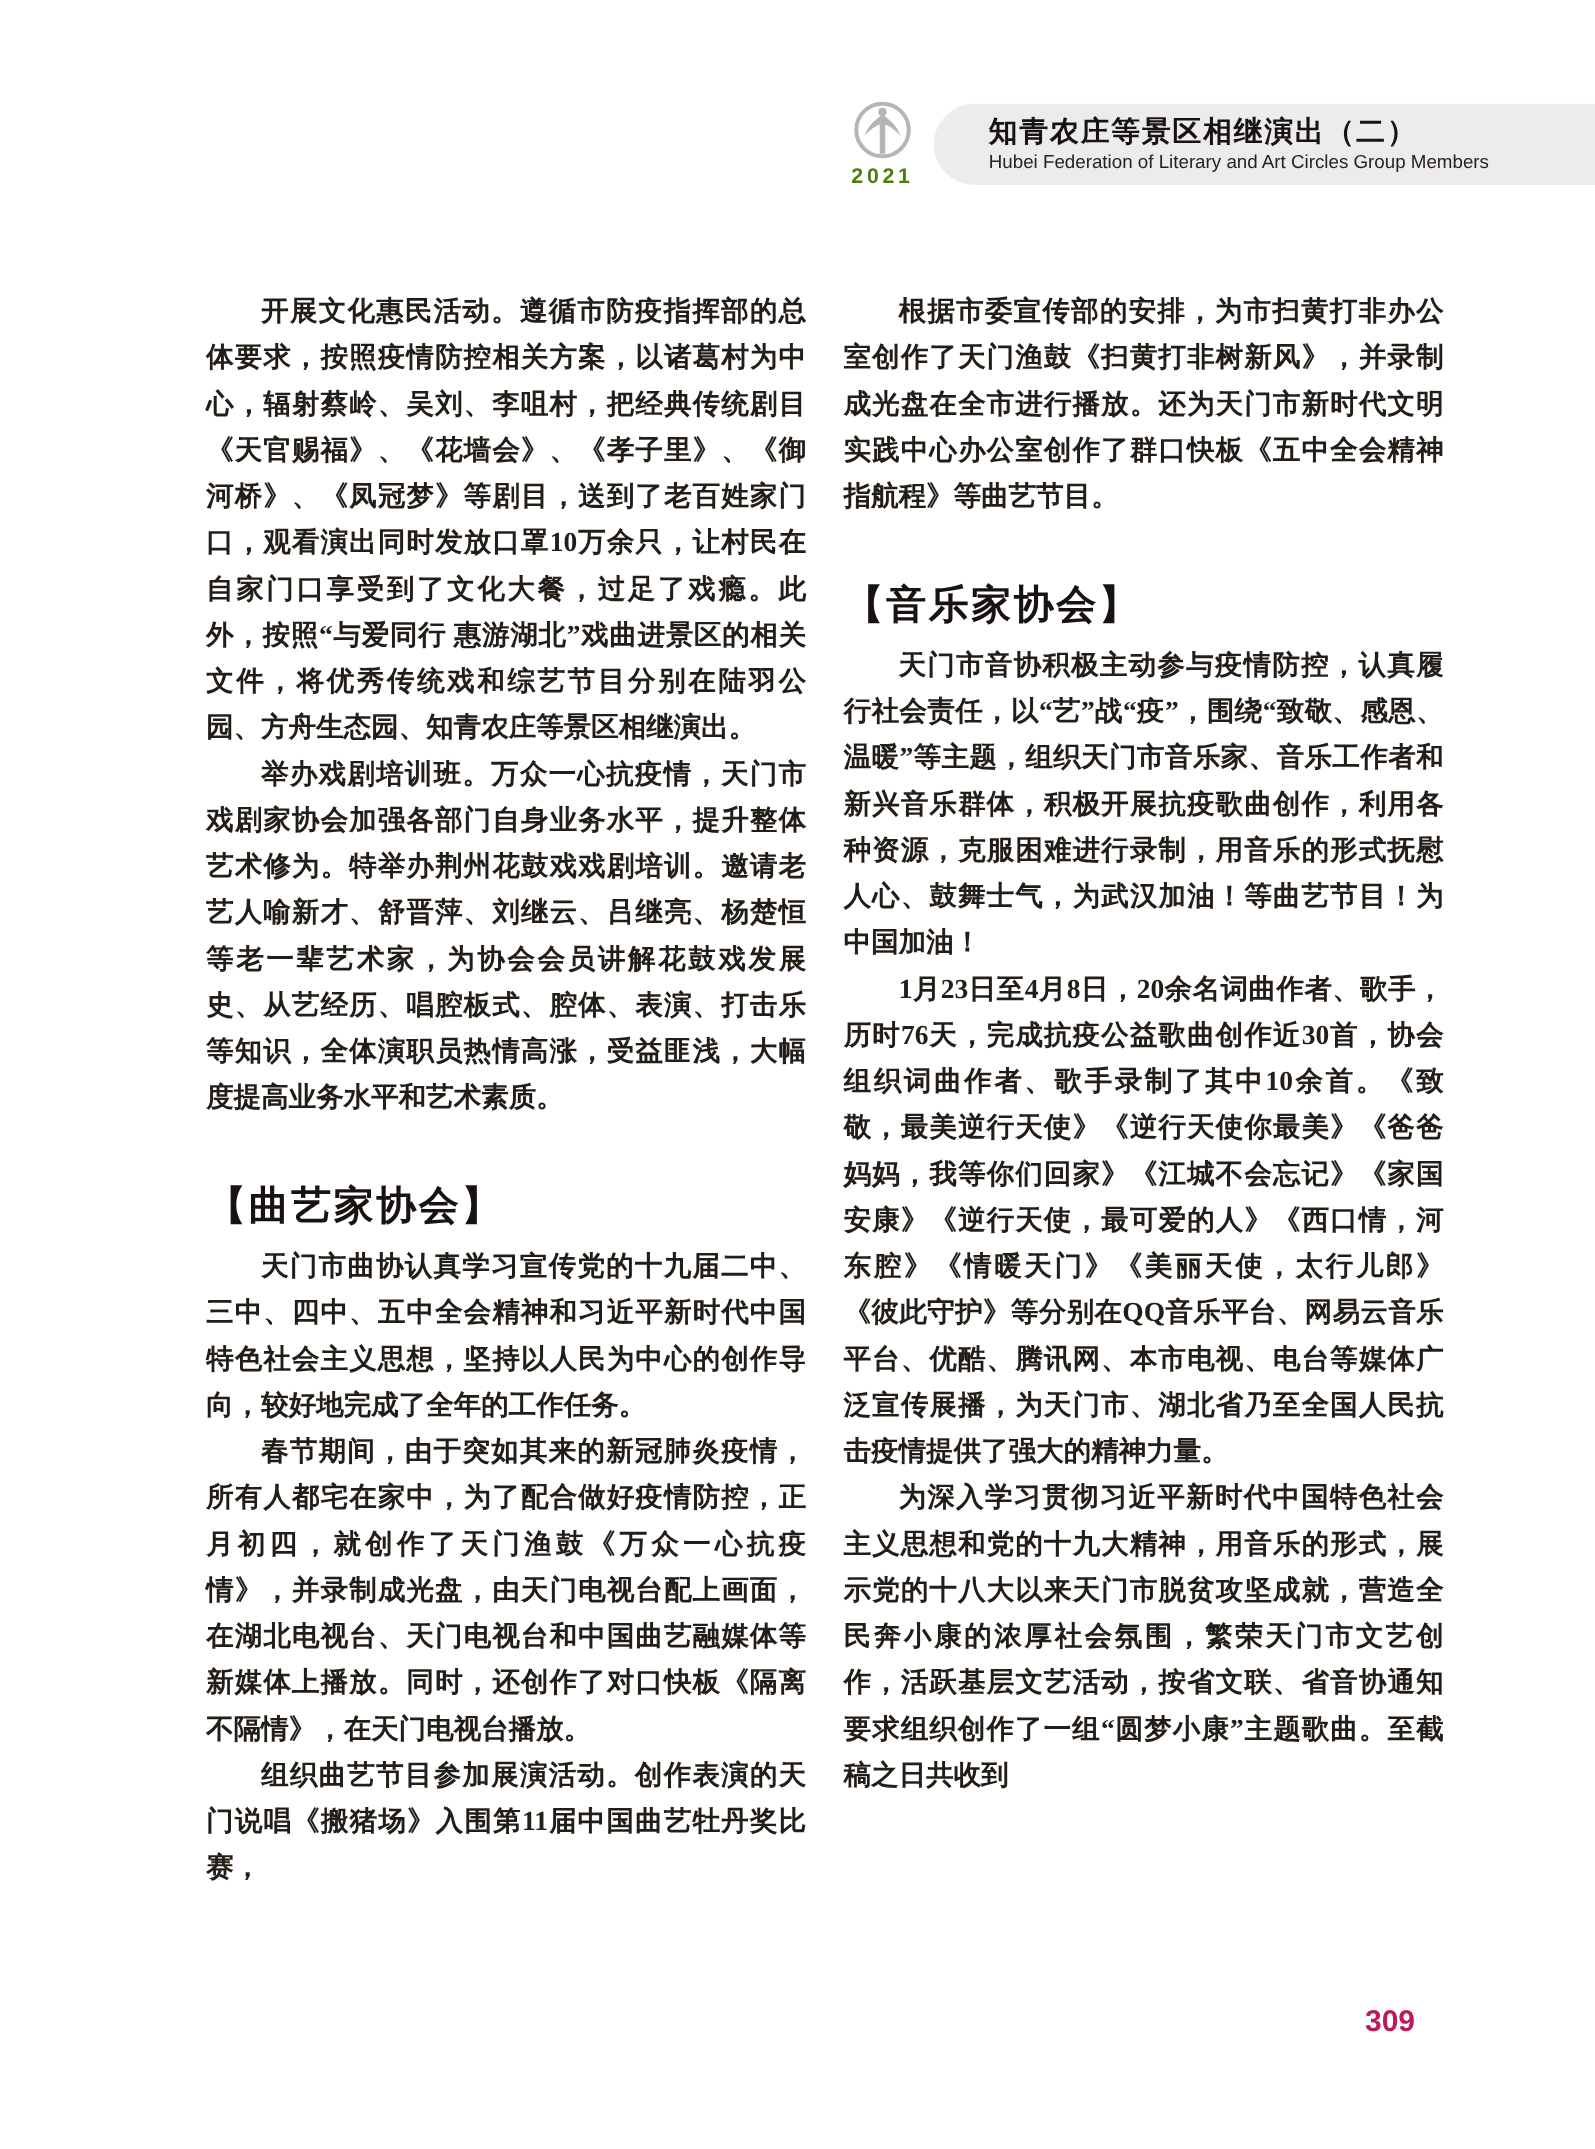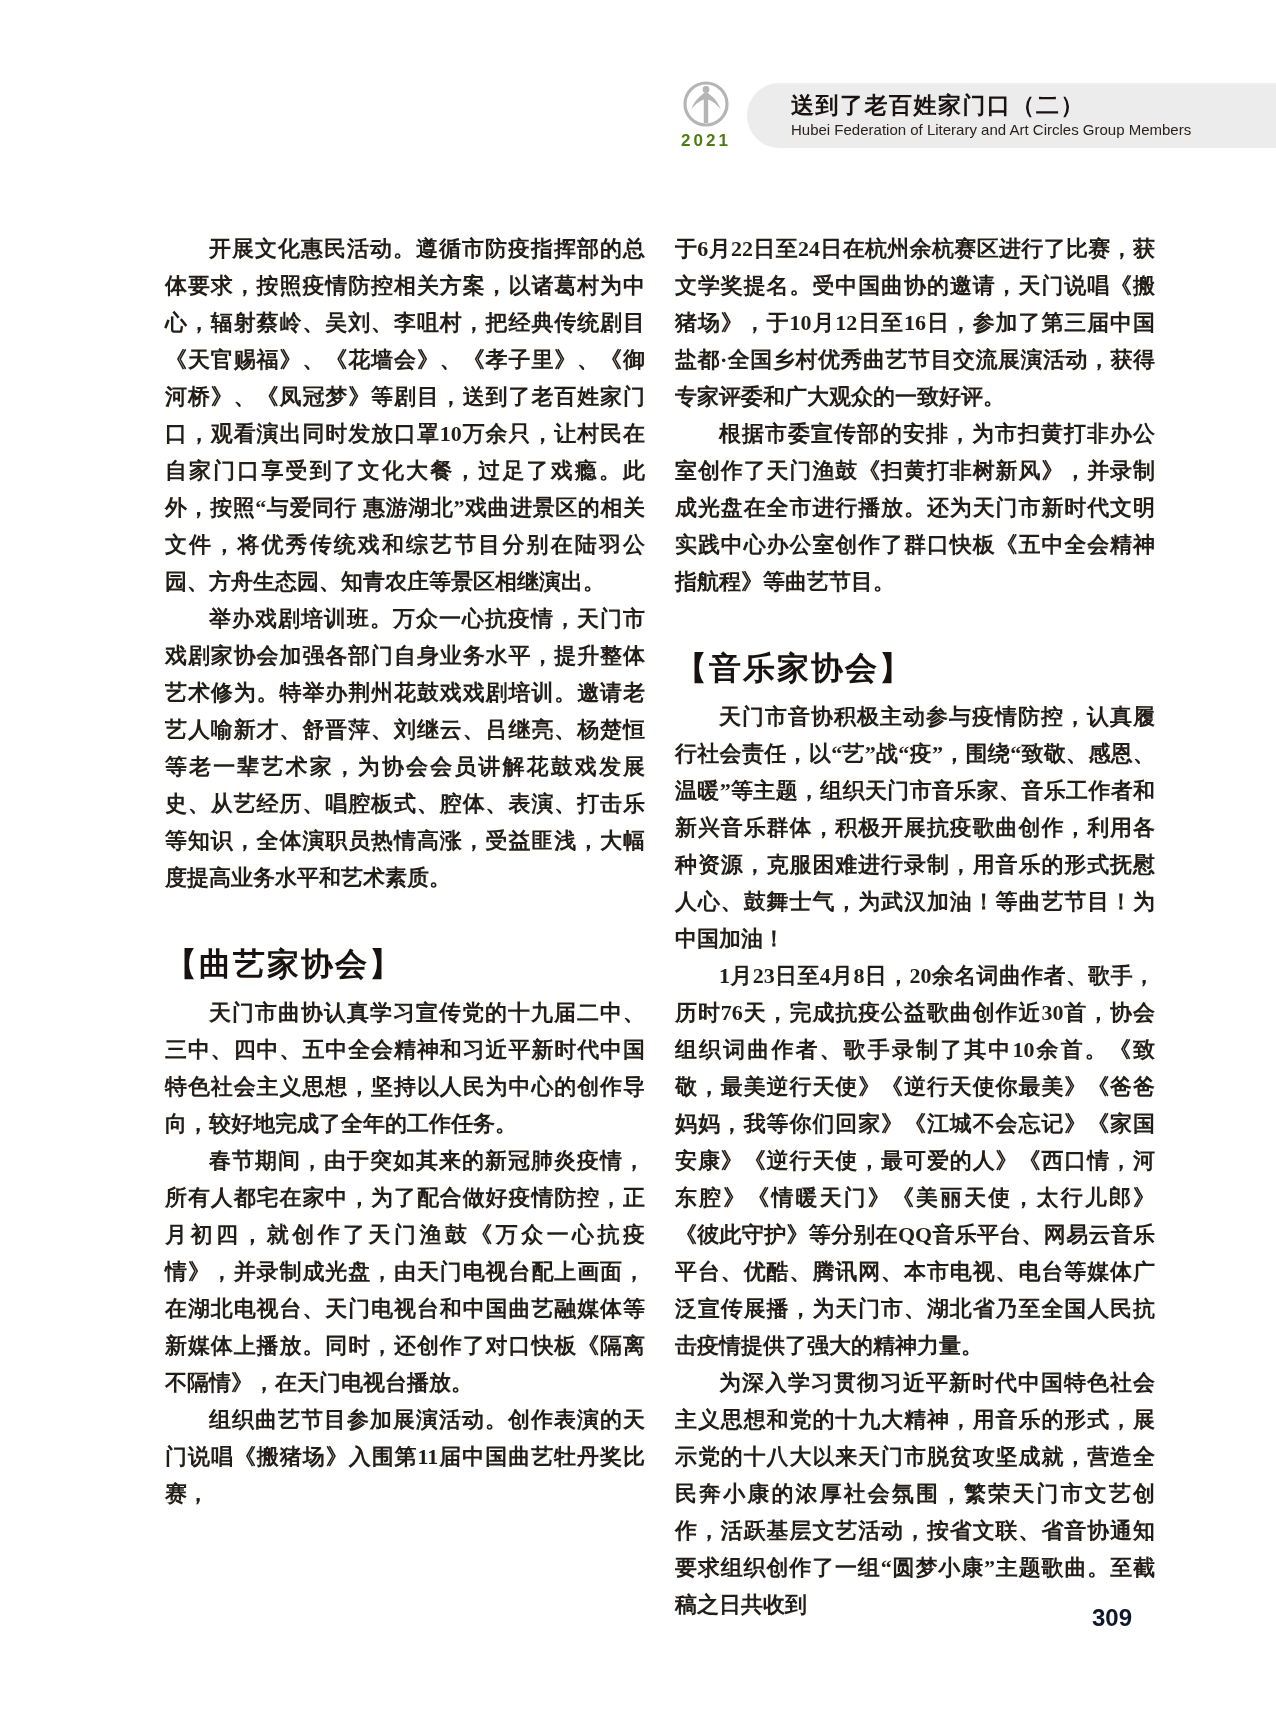--- a/index.html
+++ b/index.html
@@ -85,56 +85,55 @@
     margin: 46px 0 8px 0;
   }
   
   .page-number {
     position: absolute;
     left: 1092px;
     top: 1604px;
     font-family: "Liberation Sans", sans-serif;
     font-size: 24px;
     font-weight: 700;
-    color: #0f172a;
+    color: #be185d;
   }
 </style>
 </head>
 <body>
 
 <div class="page">
 
   <header>
     <div class="logo-block">
       <svg class="logo-icon" viewBox="0 0 48 48" xmlns="http://www.w3.org/2000/svg" aria-hidden="true">
         <circle cx="24" cy="24" r="21" fill="none" stroke="#b5b5b5" stroke-width="3.2"></circle>
         <circle cx="24" cy="9.5" r="3.4" fill="#b5b5b5"></circle>
         <path d="M23 12 C19 16 13 19 9.5 29 C14 23 19.5 20.5 21.8 19.5 L21.8 43 L26.2 43 L26.2 19.5 C28.5 20.5 34 23 38.5 29 C35 19 29 16 25 12 Z" fill="#b5b5b5"></path>
       </svg>
       <div class="logo-year">2021</div>
     </div>
     <div class="header-band">
-      <div class="header-title">送到了老百姓家门口（二）</div>
+      <div class="header-title">知青农庄等景区相继演出（二）</div>
       <div class="header-subtitle">Hubei Federation of Literary and Art Circles Group Members</div>
     </div>
   </header>
 
   <main>
 
     <section class="column column-left">
       <p class="para indent">开展文化惠民活动。遵循市防疫指挥部的总体要求，按照疫情防控相关方案，以诸葛村为中心，辐射蔡岭、吴刘、李咀村，把经典传统剧目《天官赐福》、《花墙会》、《孝子里》、《御河桥》、《凤冠梦》等剧目，送到了老百姓家门口，观看演出同时发放口罩10万余只，让村民在自家门口享受到了文化大餐，过足了戏瘾。此外，按照“与爱同行 惠游湖北”戏曲进景区的相关文件，将优秀传统戏和综艺节目分别在陆羽公园、方舟生态园、知青农庄等景区相继演出。</p>
       <p class="para indent">举办戏剧培训班。万众一心抗疫情，天门市戏剧家协会加强各部门自身业务水平，提升整体艺术修为。特举办荆州花鼓戏戏剧培训。邀请老艺人喻新才、舒晋萍、刘继云、吕继亮、杨楚恒等老一辈艺术家，为协会会员讲解花鼓戏发展史、从艺经历、唱腔板式、腔体、表演、打击乐等知识，全体演职员热情高涨，受益匪浅，大幅度提高业务水平和艺术素质。</p>
       <h2 class="section-heading">【曲艺家协会】</h2>
       <p class="para indent">天门市曲协认真学习宣传党的十九届二中、三中、四中、五中全会精神和习近平新时代中国特色社会主义思想，坚持以人民为中心的创作导向，较好地完成了全年的工作任务。</p>
       <p class="para indent">春节期间，由于突如其来的新冠肺炎疫情，所有人都宅在家中，为了配合做好疫情防控，正月初四，就创作了天门渔鼓《万众一心抗疫情》，并录制成光盘，由天门电视台配上画面，在湖北电视台、天门电视台和中国曲艺融媒体等新媒体上播放。同时，还创作了对口快板《隔离不隔情》，在天门电视台播放。</p>
       <p class="para indent">组织曲艺节目参加展演活动。创作表演的天门说唱《搬猪场》入围第11届中国曲艺牡丹奖比赛，</p>
     </section>
 
     <section class="column column-right">
-      <p class="para">于6月22日至24日在杭州余杭赛区进行了比赛，获文学奖提名。受中国曲协的邀请，天门说唱《搬猪场》，于10月12日至16日，参加了第三届中国盐都·全国乡村优秀曲艺节目交流展演活动，获得专家评委和广大观众的一致好评。</p>
       <p class="para indent">根据市委宣传部的安排，为市扫黄打非办公室创作了天门渔鼓《扫黄打非树新风》，并录制成光盘在全市进行播放。还为天门市新时代文明实践中心办公室创作了群口快板《五中全会精神指航程》等曲艺节目。</p>
       <h2 class="section-heading">【音乐家协会】</h2>
       <p class="para indent">天门市音协积极主动参与疫情防控，认真履行社会责任，以“艺”战“疫”，围绕“致敬、感恩、温暖”等主题，组织天门市音乐家、音乐工作者和新兴音乐群体，积极开展抗疫歌曲创作，利用各种资源，克服困难进行录制，用音乐的形式抚慰人心、鼓舞士气，为武汉加油！等曲艺节目！为中国加油！</p>
       <p class="para indent">1月23日至4月8日，20余名词曲作者、歌手，历时76天，完成抗疫公益歌曲创作近30首，协会组织词曲作者、歌手录制了其中10余首。《致敬，最美逆行天使》《逆行天使你最美》《爸爸妈妈，我等你们回家》《江城不会忘记》《家国安康》《逆行天使，最可爱的人》《西口情，河东腔》《情暖天门》《美丽天使，太行儿郎》《彼此守护》等分别在QQ音乐平台、网易云音乐平台、优酷、腾讯网、本市电视、电台等媒体广泛宣传展播，为天门市、湖北省乃至全国人民抗击疫情提供了强大的精神力量。</p>
       <p class="para indent">为深入学习贯彻习近平新时代中国特色社会主义思想和党的十九大精神，用音乐的形式，展示党的十八大以来天门市脱贫攻坚成就，营造全民奔小康的浓厚社会氛围，繁荣天门市文艺创作，活跃基层文艺活动，按省文联、省音协通知要求组织创作了一组“圆梦小康”主题歌曲。至截稿之日共收到</p>
     </section>
 
   </main>
 
   <footer>

